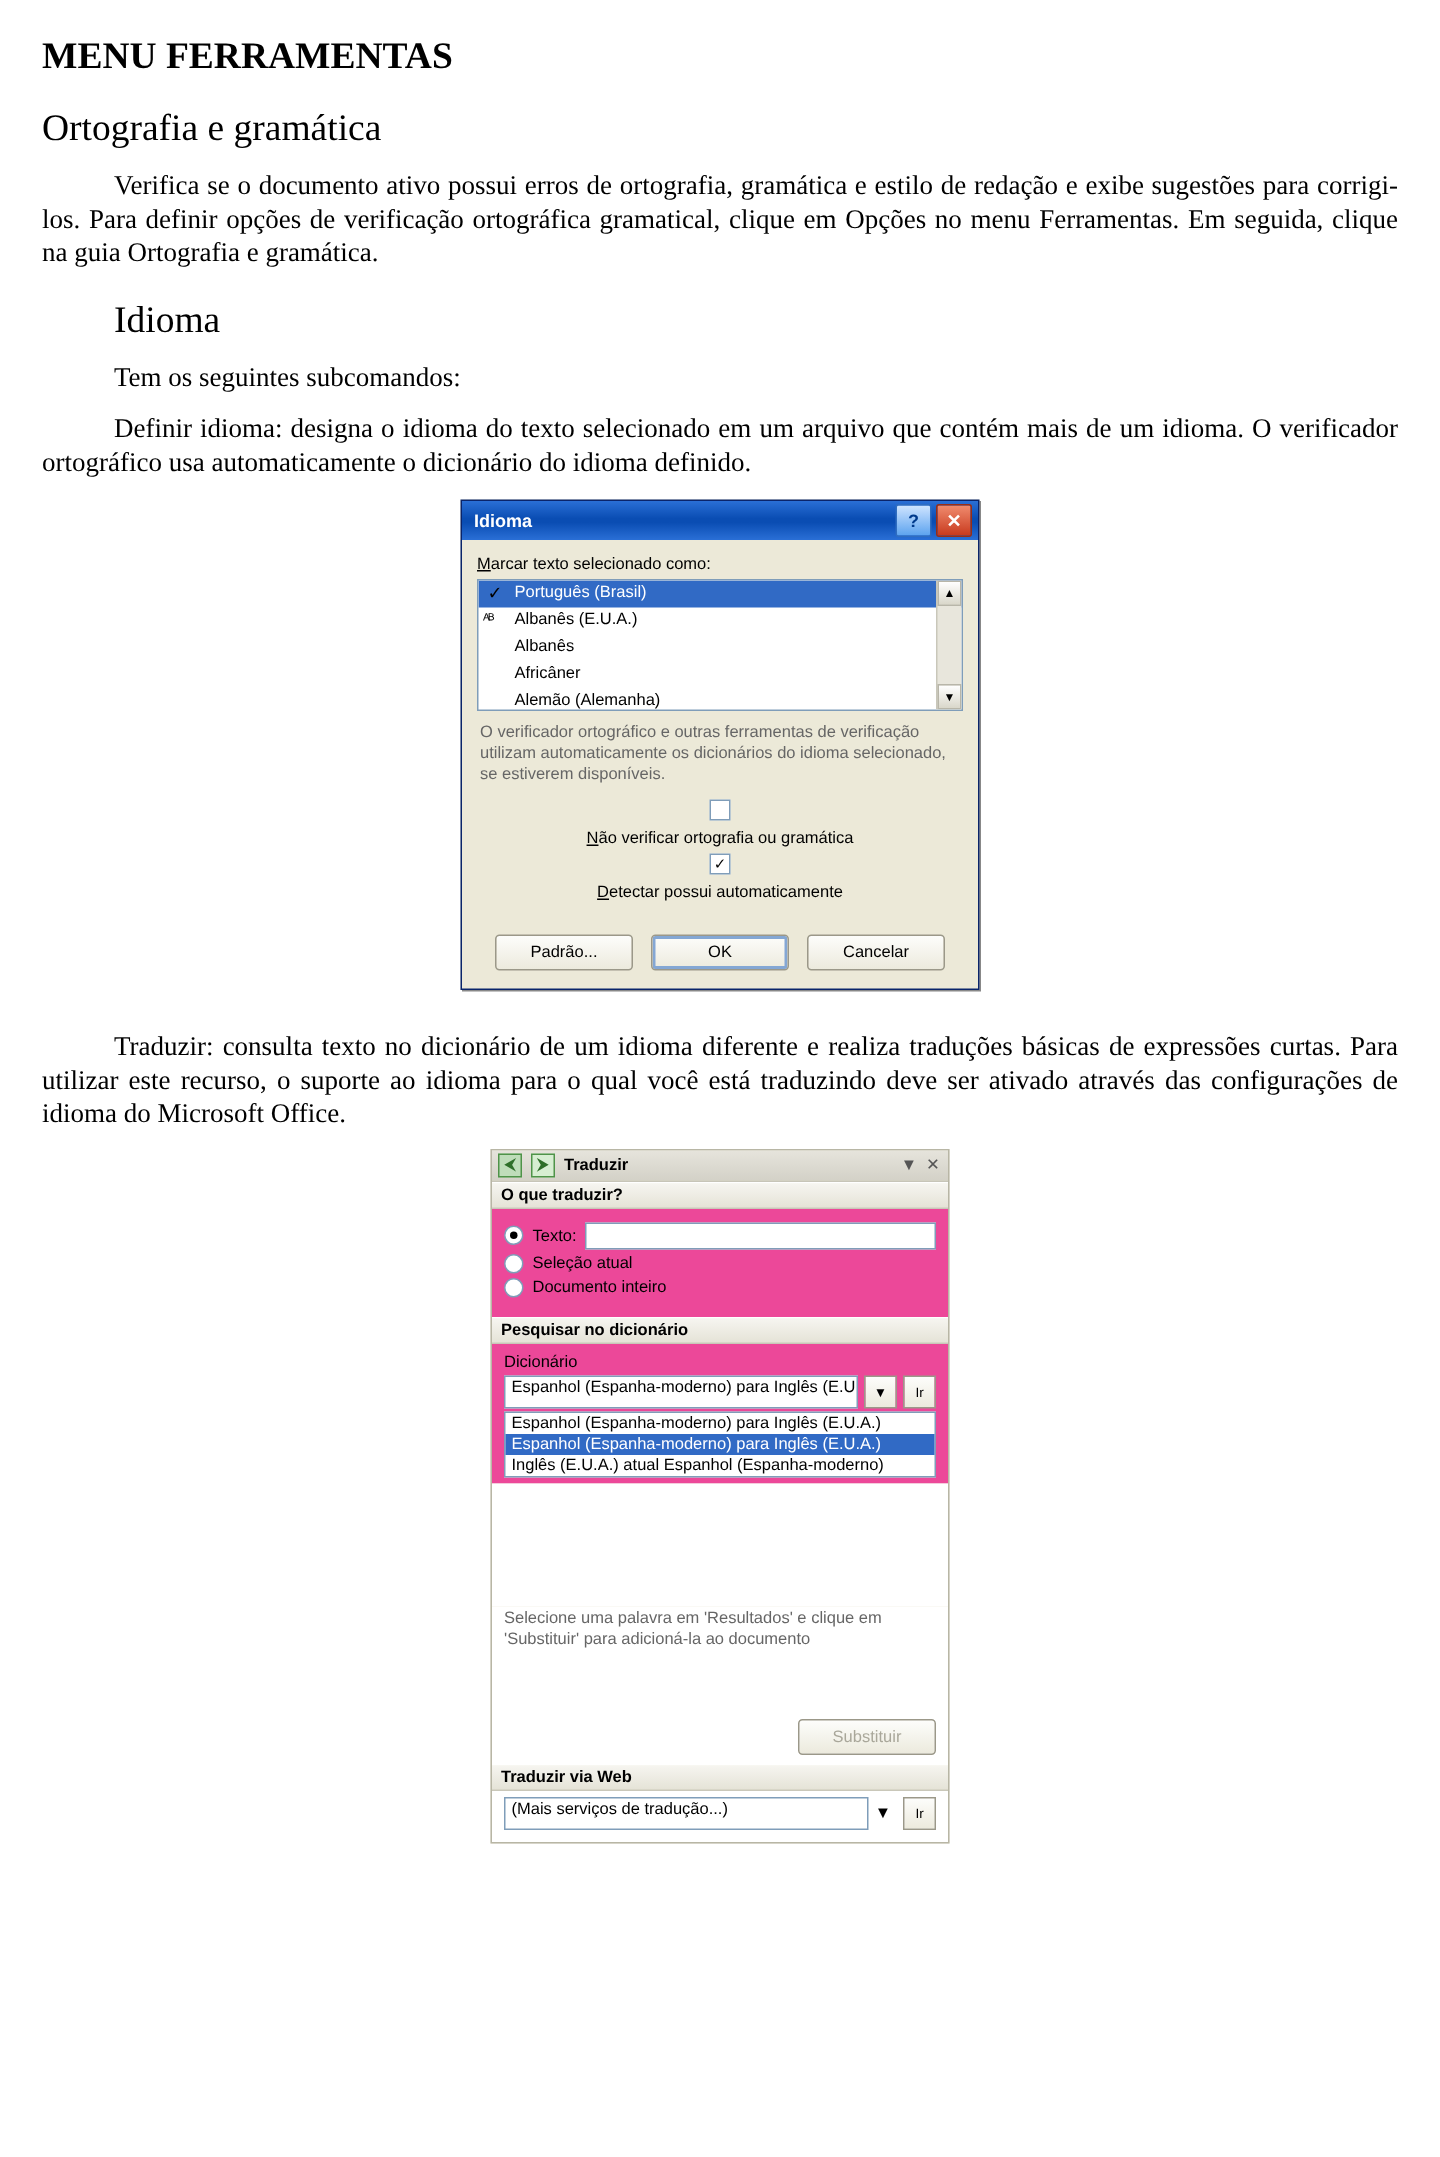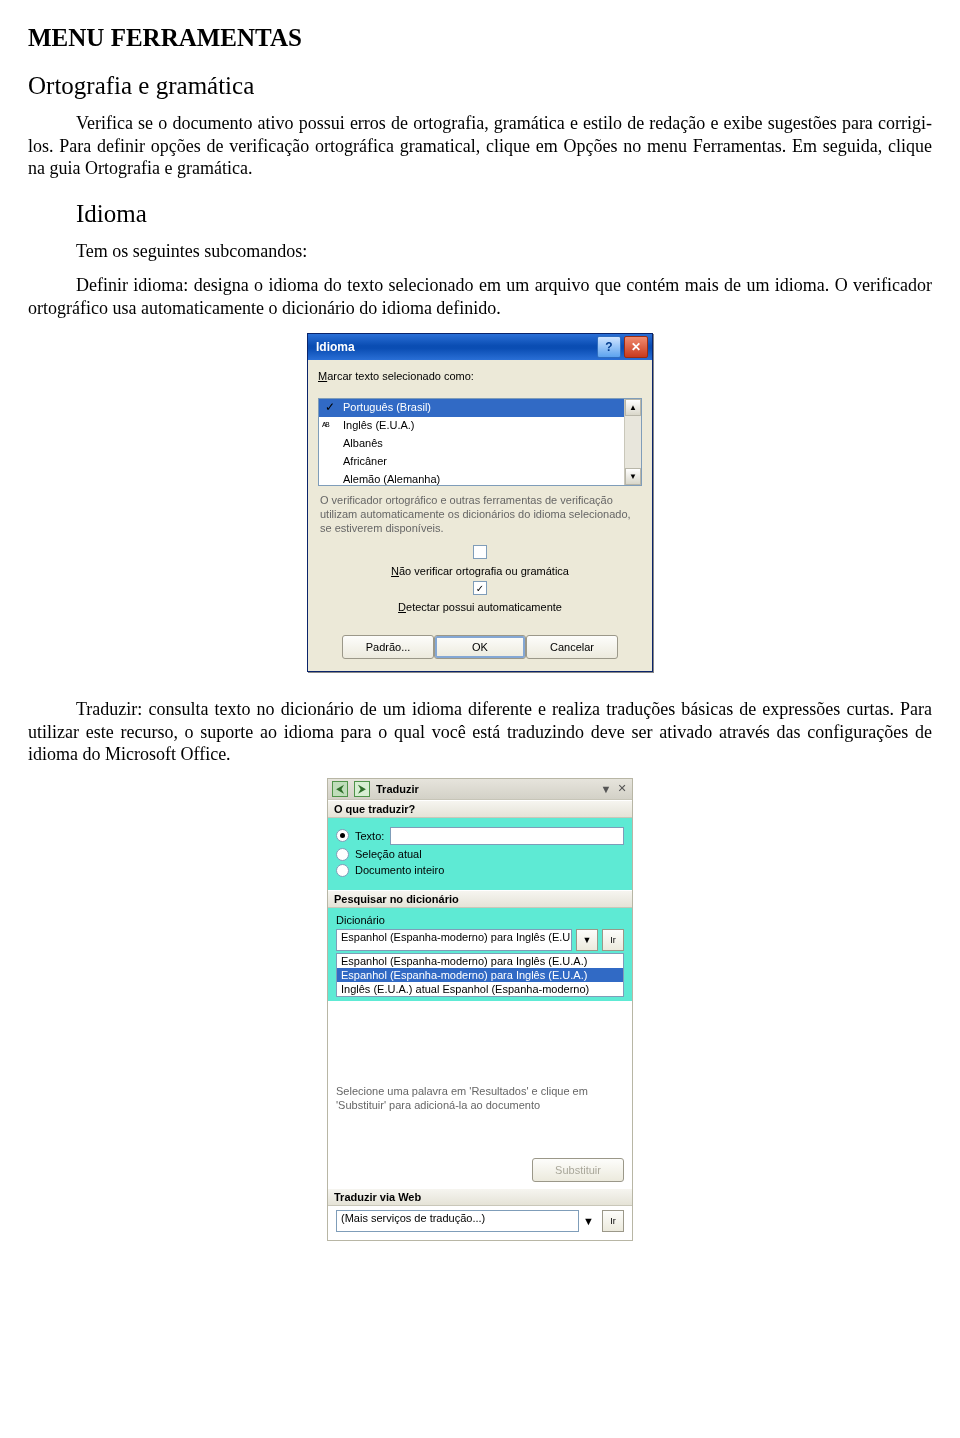--- a/index.html
+++ b/index.html
@@ -53,21 +53,21 @@
   }
   .titlebar-right { display:flex; gap:3px; }
   .tb-btn {
     width:22px; height:20px; border-radius:2px;
     display:flex; align-items:center; justify-content:center;
     font-weight:bold;
   }
   .tb-help { background: linear-gradient(#cfe4ff,#5ca3ef); color:#003a8c; border:1px solid #2f6dc0;}
   .tb-close { background: linear-gradient(#f08b6e,#c83a1e); color:#fff; border:1px solid #9a2d14;}
   .dlg-body { padding: 10px 10px 10px 10px; }
-  .label { margin-bottom:16px; }
+  .label { margin-bottom:4px; }
   .listbox {
     background:#fff; border:1px solid #7f9db9; height: 86px;
     overflow:hidden; position:relative;
   }
   .listbox .row {
     padding:1px 6px 1px 24px; position:relative; line-height:15px; height:16px;
     white-space:nowrap;
   }
   .listbox .row.sel { background:#316ac5; color:#fff; }
   .listbox .chk::before {
@@ -79,21 +79,21 @@
   .listbox .scroll {
     position:absolute; right:0; top:0; bottom:0; width:16px;
     background:#e8e6dc; border-left:1px solid #c9c7ba;
     display:flex; flex-direction:column; justify-content:space-between;
   }
   .scroll-btn { height:15px; background:linear-gradient(#fff,#d9d7ca); border:1px solid #b8b6a9; display:flex;align-items:center;justify-content:center; font-size:8px;}
   .helptext { color:#666; margin:8px 2px 10px 2px; line-height:1.25; }
   .chkrow { display:flex; align-items:center; gap:6px; margin:4px 2px;flex-direction:column; }
   .chkbox { width:12px; height:12px; border:1px solid #7f9db9; background:#fff; display:inline-flex; align-items:center; justify-content:center; font-size:10px; }
   .underline-first::first-letter { text-decoration: underline; }
-  .dlg-buttons { display:flex; justify-content:center; padding: 8px 10px 12px 10px; }
+  .dlg-buttons { display:flex; justify-content:center; gap:12px; padding: 8px 10px 12px 10px; }
   .winbtn {
     min-width:74px; height:22px; padding:0 8px;
     background:linear-gradient(#fdfdfb,#eceadd);
     border:1px solid #9b9889; border-radius:3px;
     font-family: Tahoma, Arial, sans-serif; font-size:11px;
     display:inline-flex; align-items:center; justify-content:center;
   }
   .winbtn.default { box-shadow: 0 0 0 2px #84a7d4 inset; }
   
   .pane-wrap { display:flex; justify-content:center; margin-top:10px; }
@@ -110,21 +110,21 @@
   .ph-left { display:flex; align-items:center; gap:6px; font-weight:bold; }
   .nav-arrow { width:14px; height:14px; background:#bfddba; border:1px solid #4f9349; color:#2f6f2a; display:flex; align-items:center; justify-content:center; font-size:10px; }
   .nav-arrow.fwd { background:#d7eed2; }
   .ph-right { display:flex; gap:4px; align-items:center; }
   .small-icon { width:12px; height:12px; display:inline-flex; align-items:center; justify-content:center; color:#555;}
   .section-head {
     background: linear-gradient(#f6f5f0,#e5e3d7);
     border-top:1px solid #fff; border-bottom:1px solid #c9c7b9;
     padding:2px 6px; font-weight:bold;
   }
-  .section-body { background:#5eead4; padding:6px 8px 10px 8px; }
+  .section-body { background:#ec4899; padding:6px 8px 10px 8px; }
   .radio-row { display:flex; align-items:center; gap:6px; margin:3px 0; }
   .radio { width:11px;height:11px; border:1px solid #7f9db9; border-radius:50%; background:#fff; display:inline-flex; align-items:center; justify-content:center; }
   .radio.sel::after { content:""; width:5px;height:5px; background:#000; border-radius:50%; }
   .textin { border:1px solid #7f9db9; background:#fff; height:16px; flex:1; }
   .mini-label { margin-bottom:3px; }
   .combo { display:flex; }
   .combo .box { flex:1; border:1px solid #7f9db9; background:#fff; height:18px; padding:1px 4px; overflow:hidden; white-space:nowrap; }
   .combo .arrow, .gobtn {
     width:20px; height:20px; border:1px solid #9b9889; background:linear-gradient(#fdfdfb,#eceadd);
     display:flex; align-items:center; justify-content:center; font-size:9px; margin-left:4px;
@@ -158,21 +158,21 @@
       <span>Idioma</span>
       <div class="titlebar-right">
         <div class="tb-btn tb-help">?</div>
         <div class="tb-btn tb-close">✕</div>
       </div>
     </div>
     <div class="dlg-body">
       <div class="label underline-first">Marcar texto selecionado como:</div>
       <div class="listbox">
         <div class="row sel chk">Português (Brasil)</div>
-        <div class="row abc chk">Inglês (E.U.A.)</div>
+        <div class="row abc chk">Albanês (E.U.A.)</div>
         <div class="row">Albanês</div>
         <div class="row">Africâner</div>
         <div class="row">Alemão (Alemanha)</div>
         <div class="scroll">
           <div class="scroll-btn">▲</div>
           <div class="scroll-btn">▼</div>
         </div>
       </div>
       <div class="helptext">O verificador ortográfico e outras ferramentas de verificação utilizam automaticamente os dicionários do idioma selecionado, se estiverem disponíveis.</div>
       <div class="chkrow">

